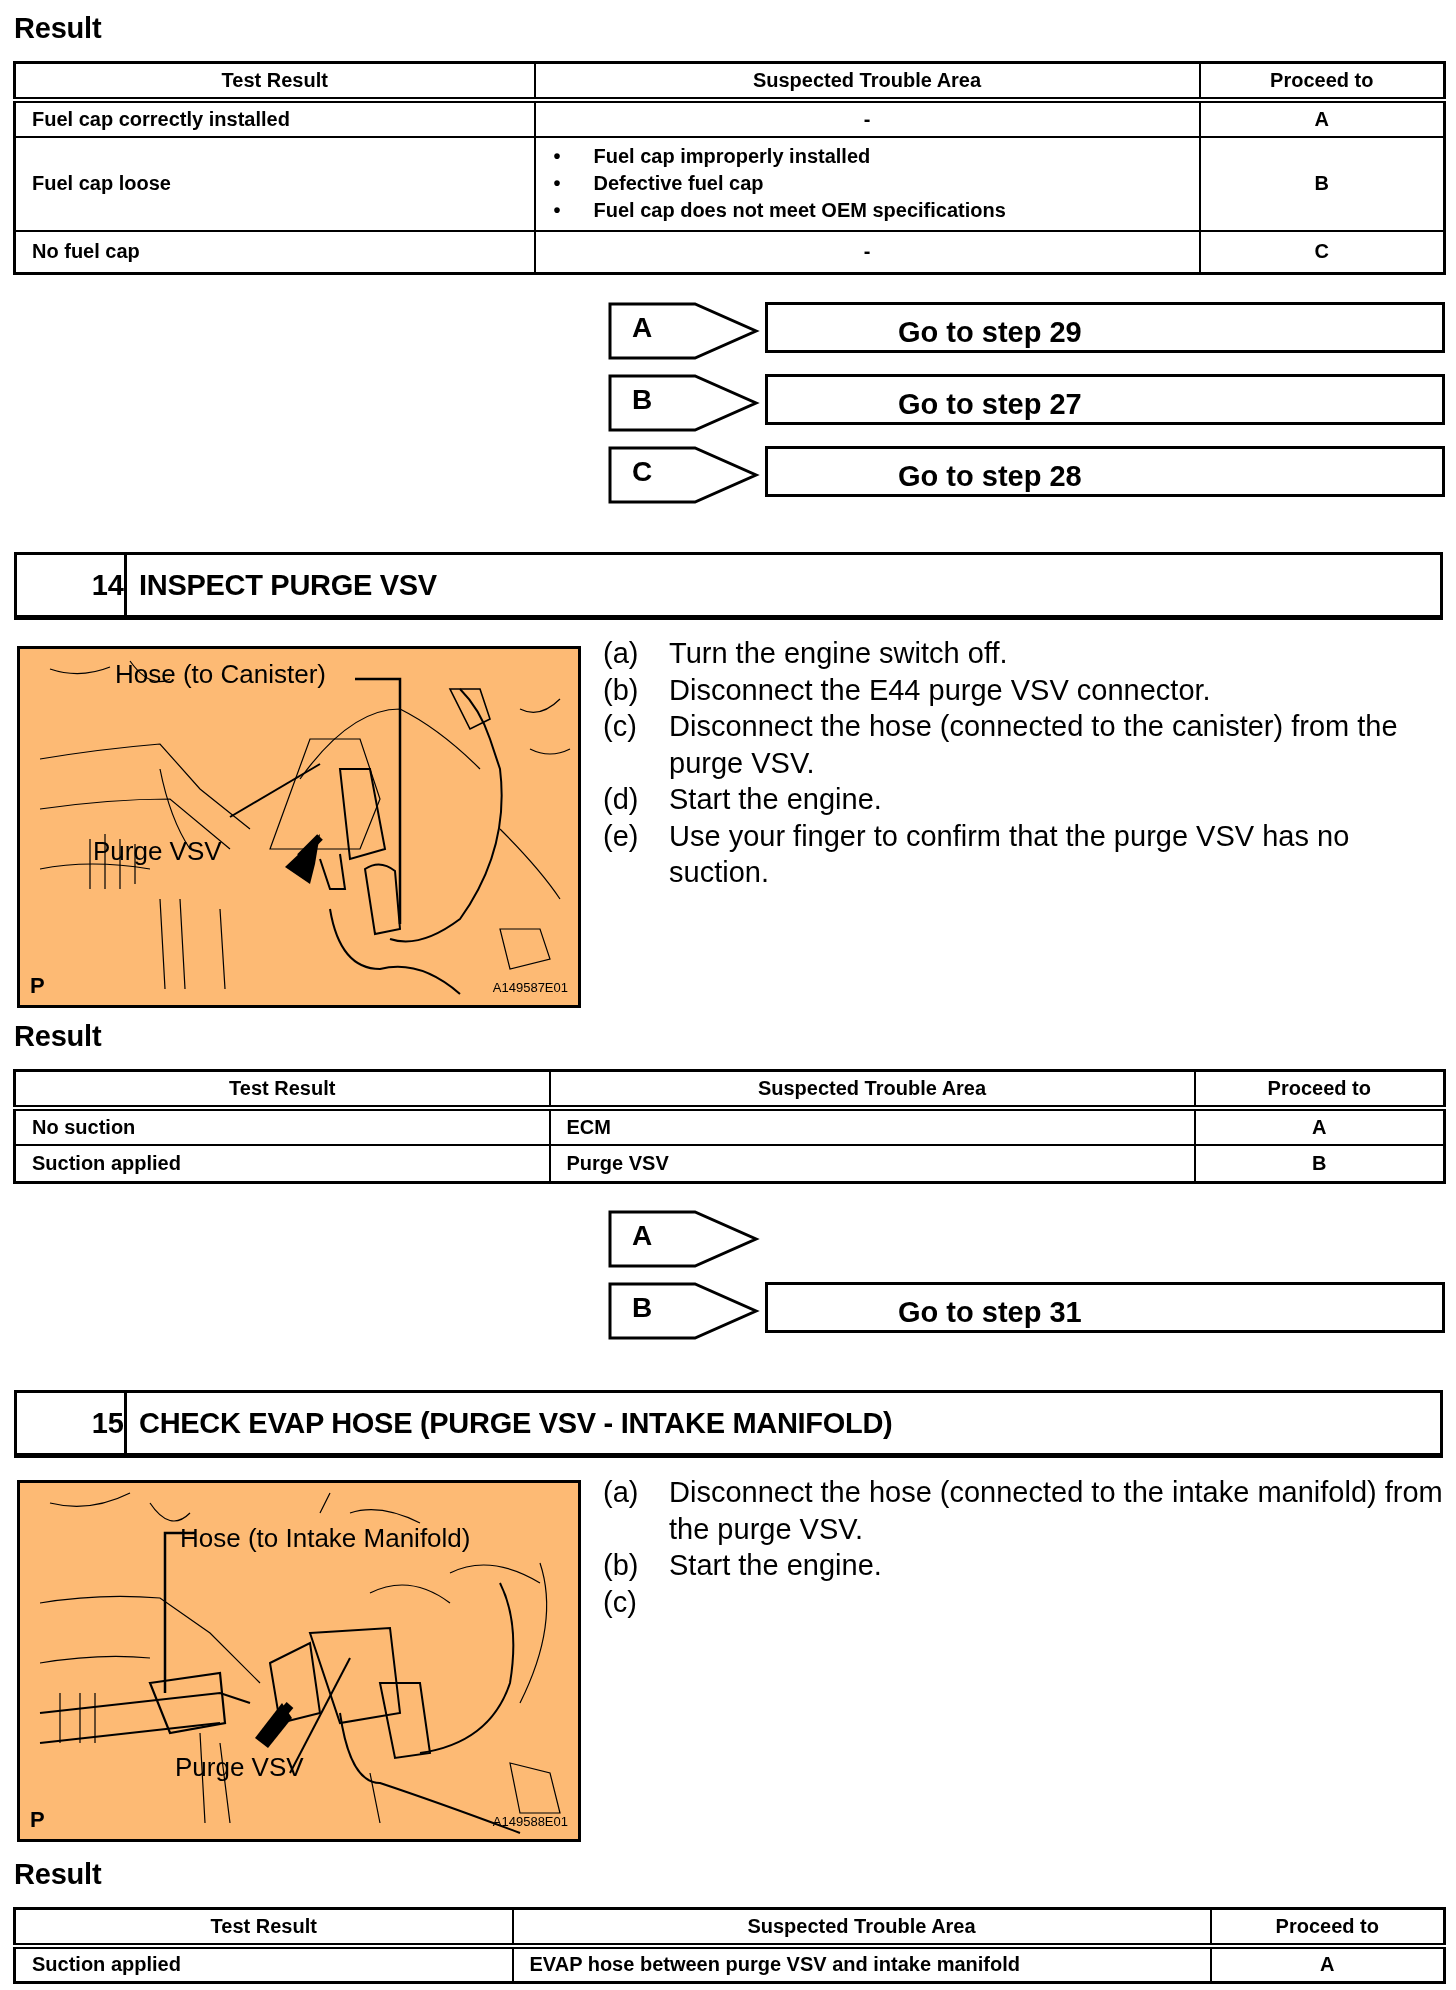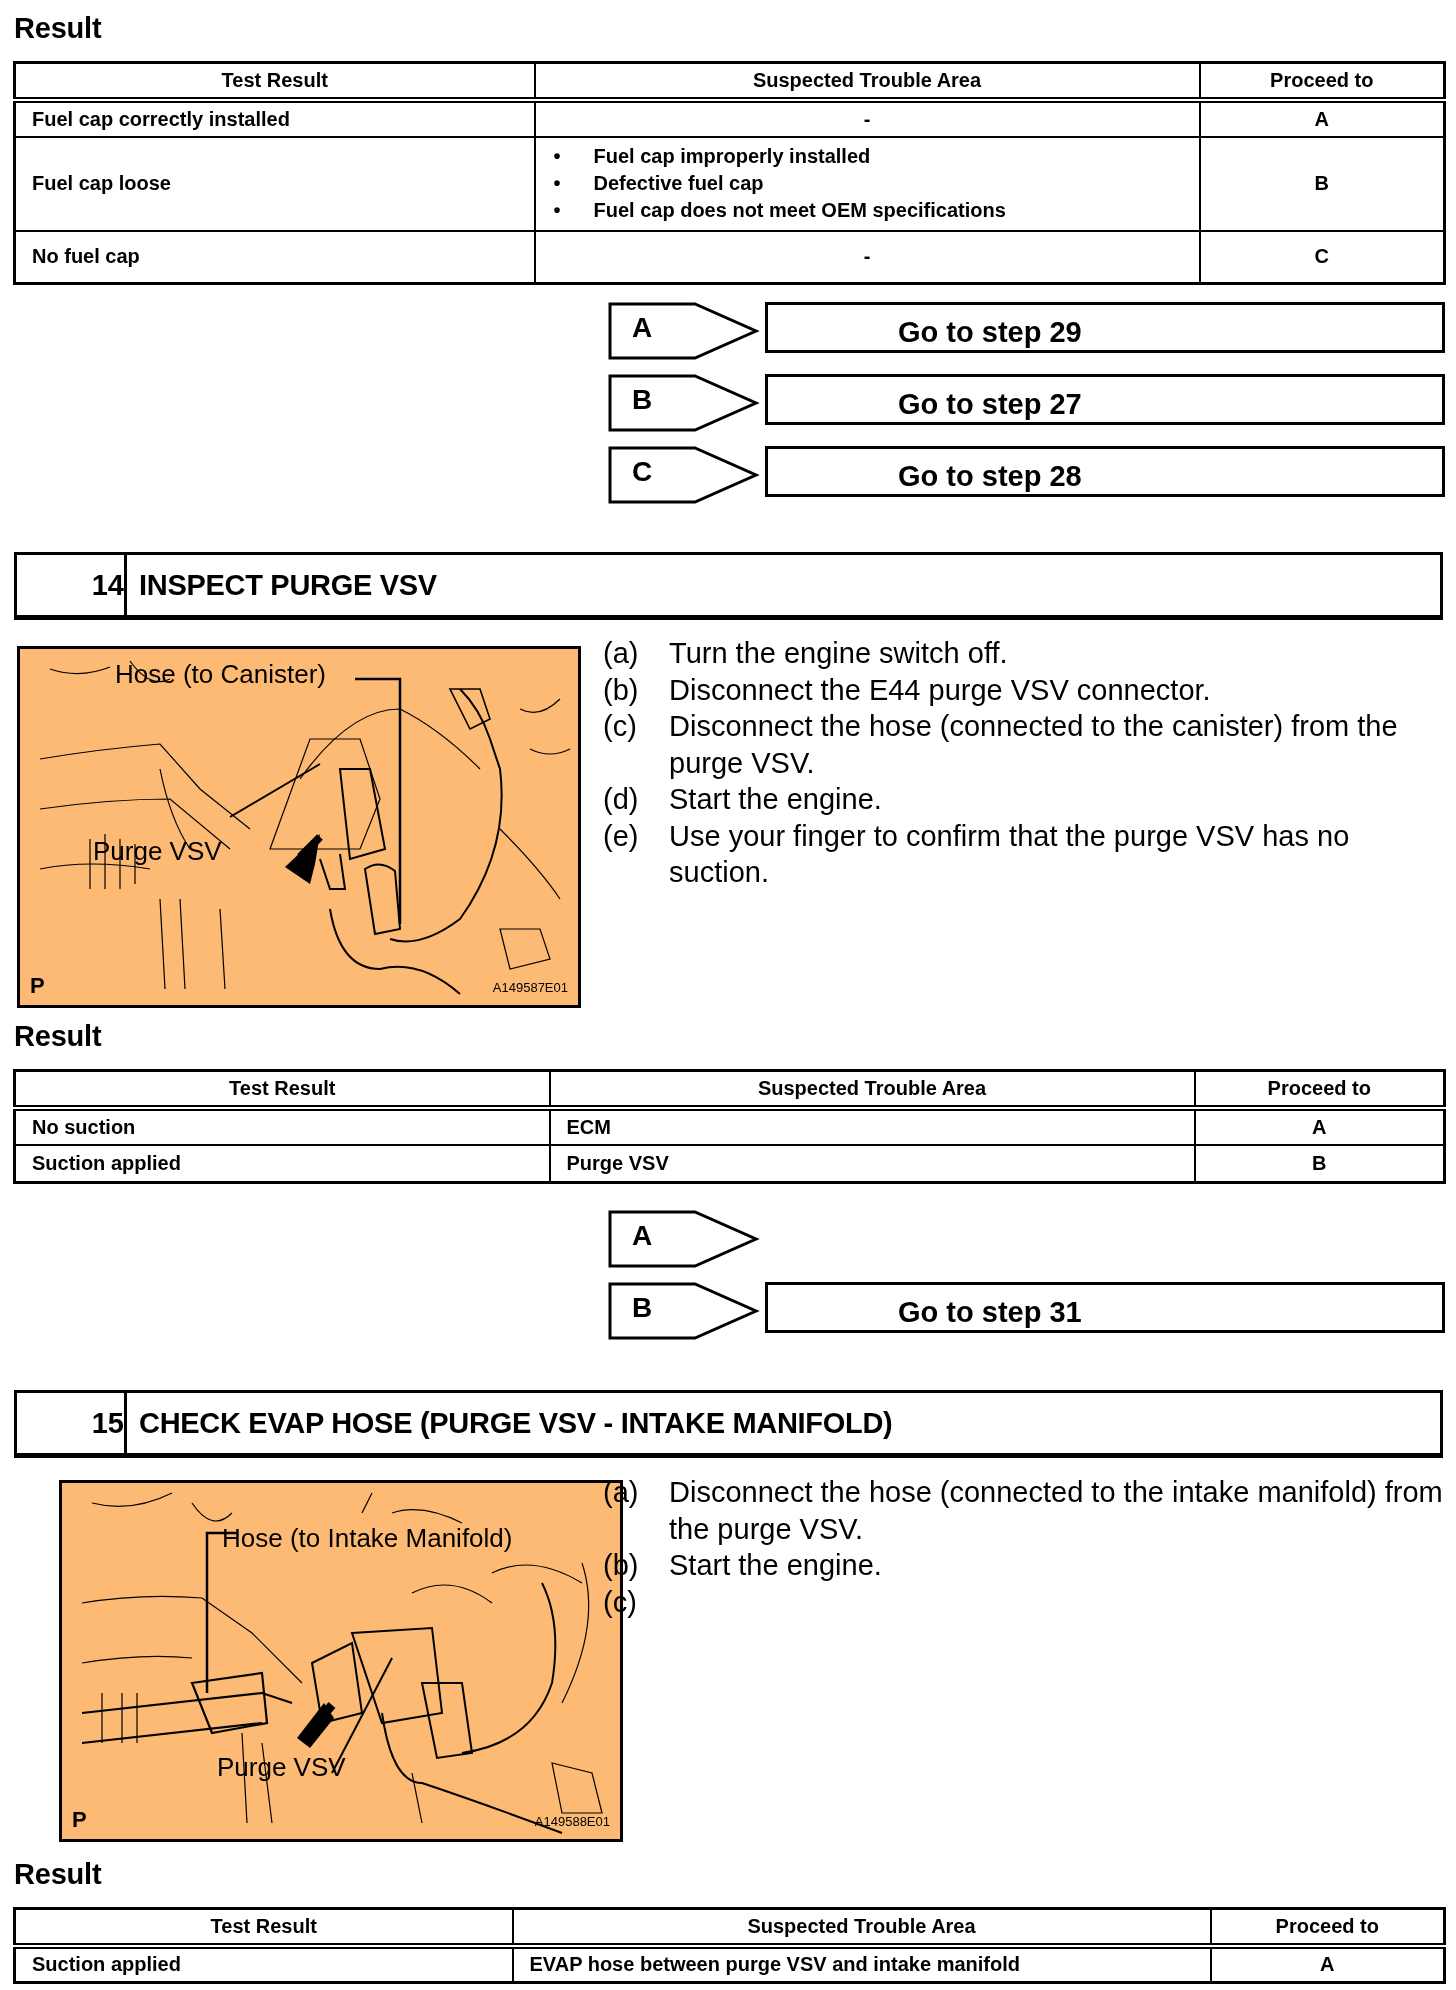--- a/index.html
+++ b/index.html
@@ -65,21 +65,21 @@
     <td class="l">Fuel cap loose</td>
     <td class="l">
       <ul>
         <li>Fuel cap improperly installed</li>
         <li>Defective fuel cap</li>
         <li>Fuel cap does not meet OEM specifications</li>
       </ul>
     </td>
     <td class="c">B</td>
   </tr>
-  <tr style="height:53px;">
+  <tr style="height:43px;">
     <td class="l">No fuel cap</td>
     <td class="c">-</td>
     <td class="c">C</td>
   </tr>
 </tbody>
   </table>
 
 <div class="nav-row" style="left:608px; top:302px; width:840px;">
   <div class="nav-tag">
     <svg width="152" height="60">
@@ -203,21 +203,21 @@
   <div class="nav-box">
       <span class="nav-box-label">Go to step 31</span>
     </div>
 </div>
 
 <div class="step-header" style="top:1390px;">
   <div class="step-num">15</div>
   <div class="step-title">CHECK EVAP HOSE (PURGE VSV - INTAKE MANIFOLD)</div>
 </div>
 
-<div class="figure" style="left:17px; top:1480px; width:564px; height:362px;margin-left:42px;">
+<div class="figure" style="left:17px; top:1480px; width:564px; height:362px;">
   <svg width="564" height="362" fill="none" stroke="#000" stroke-width="1.2">
     <path d="M30 20 Q70 30 110 10 M130 20 Q150 50 170 30 M300 30 L310 10 M330 30 Q360 20 400 40"></path>
     <path d="M20 120 Q80 110 140 115 L190 150 L240 200"></path>
     <path d="M20 180 Q80 170 130 175"></path>
     <path d="M20 230 L200 210 L230 220" stroke-width="2.2"></path>
     <path d="M20 260 L200 240" stroke-width="2.2"></path>
     <path d="M130 200 L200 190 L205 240 L150 250 Z" stroke-width="2.2"></path>
     <path d="M40 210 L40 260 M60 210 L60 260 M75 210 L75 260"></path>
     <path d="M250 180 L290 160 L300 230 L260 240 Z" stroke-width="2"></path>
     <path d="M290 150 L370 145 L380 230 L320 240 Z" stroke-width="2"></path>

